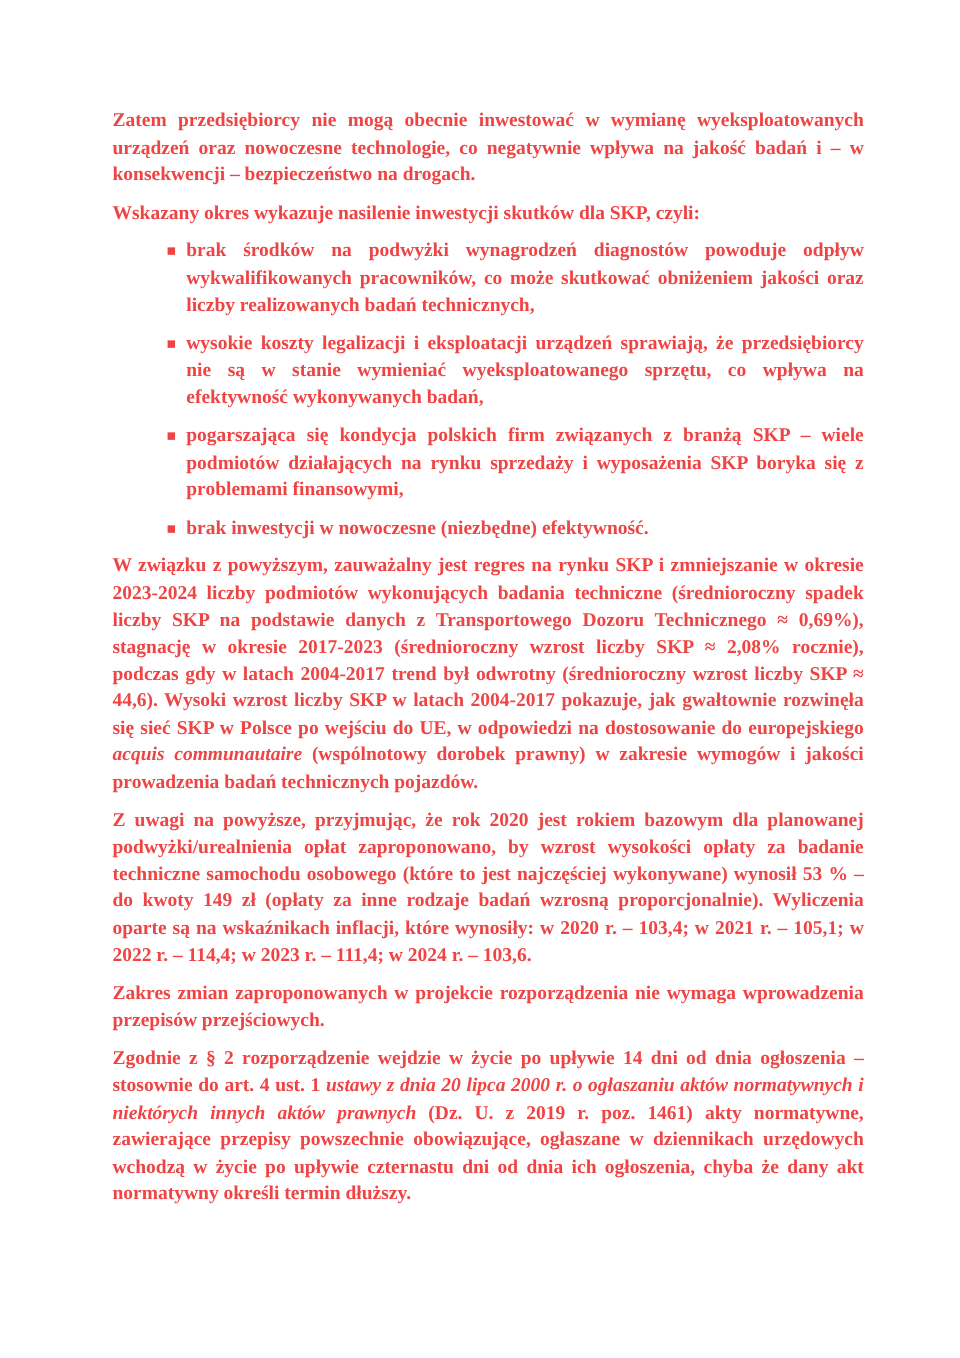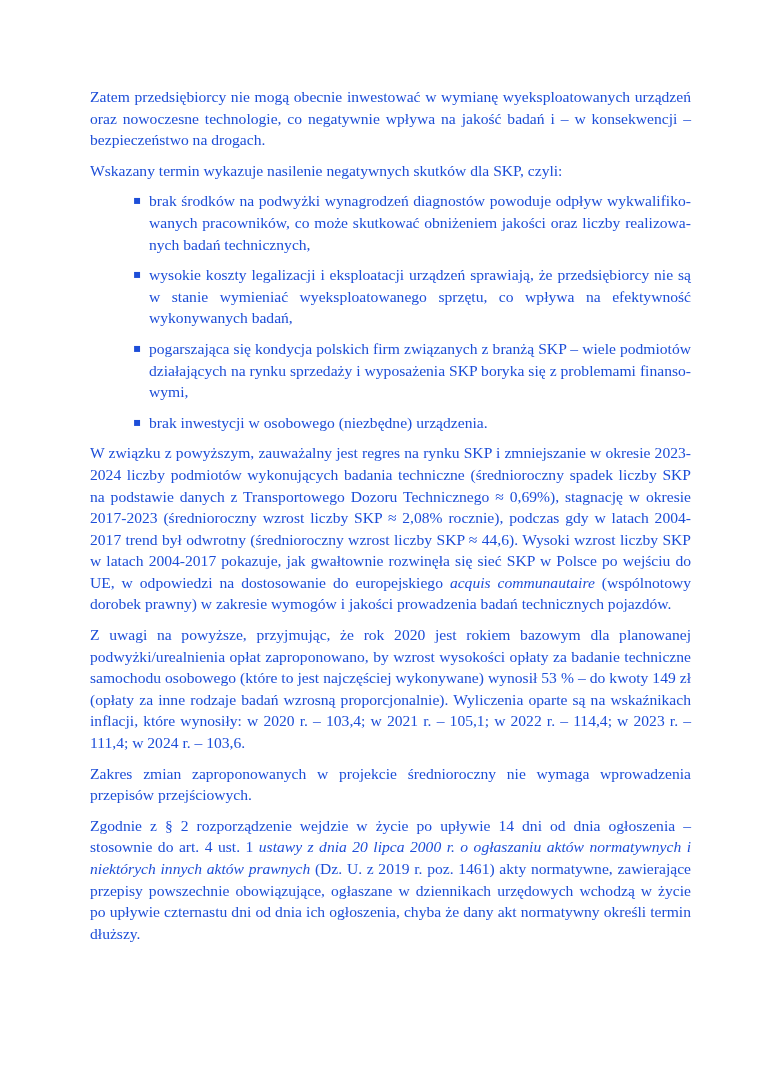--- a/index.html
+++ b/index.html
@@ -7,21 +7,22 @@
     padding: 0;
     background: #ffffff;
   }
   .page {
     position: relative;
     width: 768px;
     height: 1086px;
     background: #ffffff;
     overflow: hidden;
     font-family: "Liberation Serif", "DejaVu Serif", serif;
-    color: #1d4ed8;
+    color: #ef4444;
+    font-weight: bold;
   }
   .content {
     position: absolute;
     left: 90px;
     top: 86px;
     width: 601px;
     font-size: 15.6px;
     line-height: 21.6px;
   }
   .para {
@@ -48,23 +49,23 @@
   .it {
     font-style: italic;
   }
 </style>
 </head>
 <body>
 
 <div class="page">
   <div class="content" id="doc-content">
       <p class="para"><span>Zatem przedsiębiorcy nie mogą obecnie inwestować w wymianę wyeksploatowanych urządzeń oraz nowoczesne technologie, co negatywnie wpływa na jakość badań i – w konsekwencji – bezpieczeństwo na drogach.</span></p>
-      <p class="para"><span>Wskazany termin wykazuje nasilenie negatywnych skutków dla SKP, czyli:</span></p>
+      <p class="para"><span>Wskazany okres wykazuje nasilenie inwestycji skutków dla SKP, czyli:</span></p>
       <div class="bullet"><span class="marker">▪</span><span><span>brak środków na podwyżki wynagrodzeń diagnostów powoduje odpływ wykwalifiko­wanych pracowników, co może skutkować obniżeniem jakości oraz liczby realizowa­nych badań technicznych,</span></span></div>
       <div class="bullet"><span class="marker">▪</span><span><span>wysokie koszty legalizacji i eksploatacji urządzeń sprawiają, że przedsiębiorcy nie są w stanie wymieniać wyeksploatowanego sprzętu, co wpływa na efektywność wykonywa­nych badań,</span></span></div>
       <div class="bullet"><span class="marker">▪</span><span><span>pogarszająca się kondycja polskich firm związanych z branżą SKP – wiele podmiotów działających na rynku sprzedaży i wyposażenia SKP boryka się z problemami finanso­wymi,</span></span></div>
-      <div class="bullet"><span class="marker">▪</span><span><span>brak inwestycji w osobowego (niezbędne) urządzenia.</span></span></div>
+      <div class="bullet"><span class="marker">▪</span><span><span>brak inwestycji w nowoczesne (niezbędne) efektywność.</span></span></div>
       <p class="para"><span>W związku z powyższym, zauważalny jest regres na rynku SKP i zmniejszanie w okresie 2023-2024 liczby podmiotów wykonujących badania techniczne (średnioroczny spadek liczby SKP na podstawie danych z Transportowego Dozoru Technicznego ≈ 0,69%), stagnację w okresie 2017-2023 (średnioroczny wzrost liczby SKP ≈ 2,08% rocznie), podczas gdy w latach 2004-2017 trend był odwrotny (średnioroczny wzrost liczby SKP ≈ 44,6). Wysoki wzrost liczby SKP w latach 2004-2017 pokazuje, jak gwałtownie rozwinęła się sieć SKP w Polsce po wejściu do UE, w odpowiedzi na dostosowanie do europejskiego </span><span class="it">acquis communautaire</span><span> (wspólnotowy dorobek prawny) w zakresie wymogów i jakości prowadzenia badań technicznych pojazdów.</span></p>
       <p class="para"><span>Z uwagi na powyższe, przyjmując, że rok 2020 jest rokiem bazowym dla planowanej podwyżki/urealnienia opłat zaproponowano, by wzrost wysokości opłaty za badanie techniczne samochodu osobowego (które to jest najczęściej wykonywane) wynosił 53 % – do kwoty 149 zł (opłaty za inne rodzaje badań wzrosną proporcjonalnie). Wyliczenia oparte są na wskaźnikach inflacji, które wynosiły: w 2020 r. – 103,4; w 2021 r. – 105,1; w 2022 r. – 114,4; w 2023 r. – 111,4; w 2024 r. – 103,6.</span></p>
-      <p class="para"><span>Zakres zmian zaproponowanych w projekcie średnioroczny nie wymaga wprowadzenia przepisów przejściowych.</span></p>
+      <p class="para"><span>Zakres zmian zaproponowanych w projekcie rozporządzenia nie wymaga wprowadzenia przepisów przejściowych.</span></p>
       <p class="para"><span>Zgodnie z § 2 rozporządzenie wejdzie w życie po upływie 14 dni od dnia ogłoszenia – stosownie do art. 4 ust. 1 </span><span class="it">ustawy z dnia 20 lipca 2000 r. o ogłaszaniu aktów normatywnych i niektórych innych aktów prawnych</span><span> (Dz. U. z 2019 r. poz. 1461) akty normatywne, zawierające przepisy powszechnie obowiązujące, ogłaszane w dziennikach urzędowych wchodzą w życie po upływie czternastu dni od dnia ich ogłoszenia, chyba że dany akt normatywny określi termin dłuższy.</span></p>
     </div>
 </div>
 
 </body></html>

